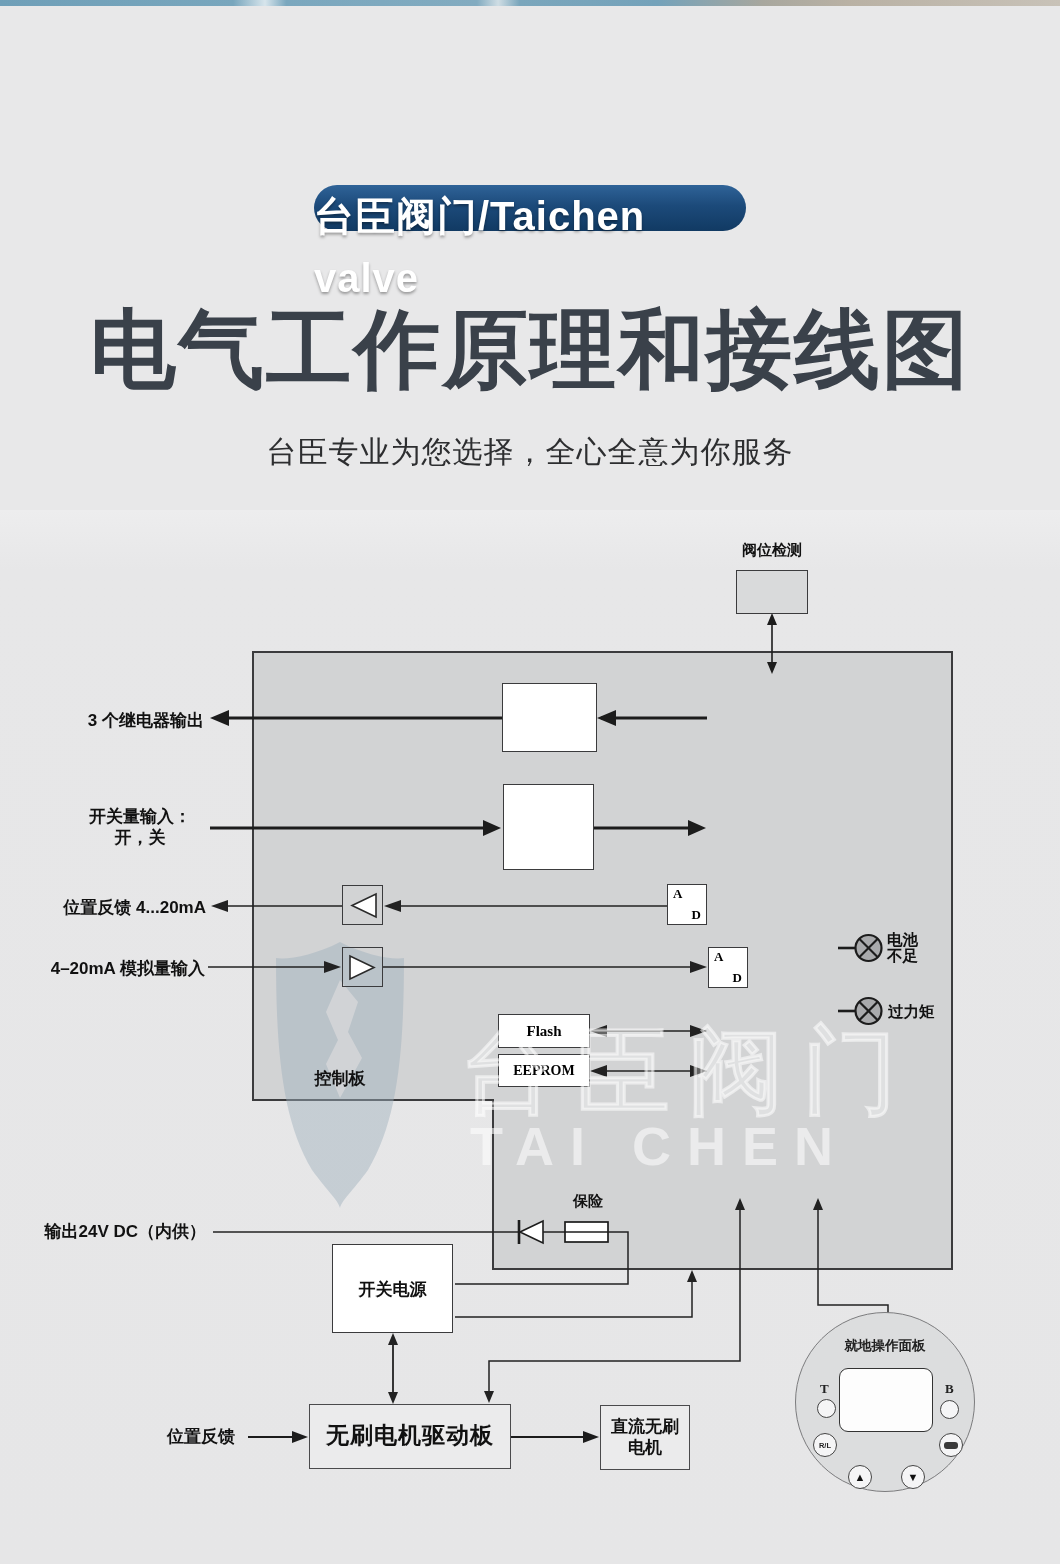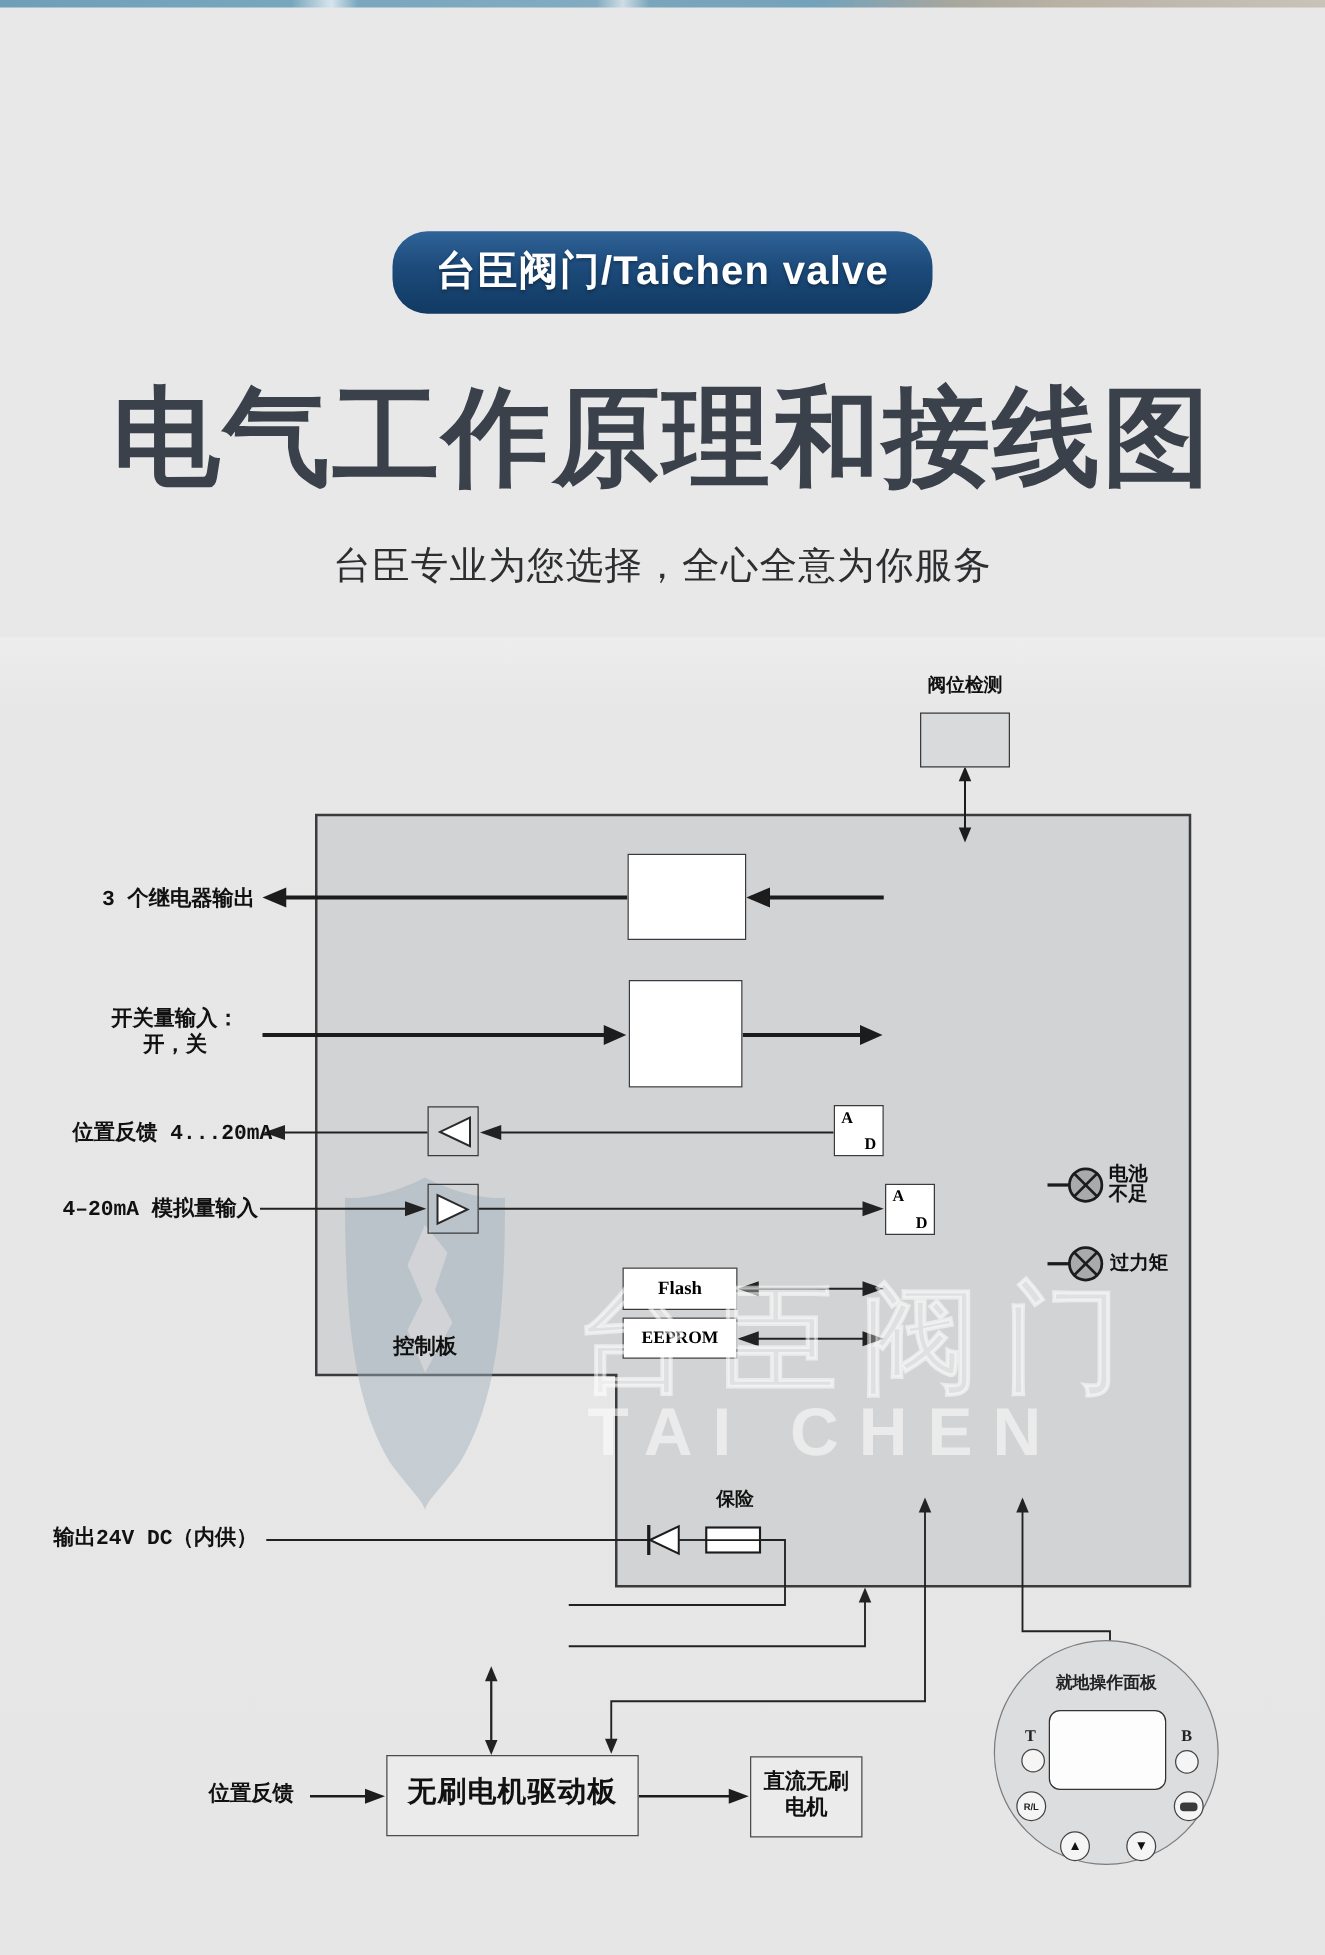--- a/index.html
+++ b/index.html
@@ -5,31 +5,31 @@
   :root{
     --badge-top:#2f6398; --badge-bottom:#113a63; --title-ink:#3a414a;
     --board-gray:#d2d3d4; --line-ink:#1c1c1c; --page-bg:#e8e8e9;
   }
   *{margin:0;padding:0;box-sizing:border-box}
   html,body{width:1060px}
   body{font-family:"Liberation Sans","DejaVu Sans",sans-serif;background:#fff}
   .page{position:relative;width:1060px;height:1564px;background:var(--page-bg);overflow:hidden}
   .topstrip{position:absolute;left:0;top:0;width:1060px;height:6px;
     background:linear-gradient(90deg,#6f9fb8 0%,#78a6bd 22%,#d7e5ec 25%,#7aa7be 27%,#82abc0 45%,#cfdde4 47%,#7aa6bc 49%,#74a2ba 62%,#a8a79e 72%,#b9b1a4 80%,#c8c2b8 100%)}
-  .badge{position:absolute;left:50%;transform:translateX(-50%);top:185px;width:432px;height:66px;
+  .badge{position:absolute;left:50%;transform:translateX(-50%);top:185px;width:432px;height:46px;
     border-radius:28px;background:linear-gradient(180deg,var(--badge-top) 0%,#1c4a7a 45%,var(--badge-bottom) 100%);
-    color:#fff;font-size:32px;font-weight:bold;text-align:center;line-height:62px;letter-spacing:1px;
+    color:#fff;font-size:40px;font-weight:bold;text-align:left;line-height:62px;letter-spacing:1px;
     text-shadow:0 2px 3px rgba(0,0,0,.35)}
   .title{position:absolute;left:0;top:292px;width:1060px;text-align:center;font-size:86px;font-weight:800;
     color:var(--title-ink);letter-spacing:2px;font-family:"Liberation Sans","DejaVu Sans",sans-serif}
   .subtitle{position:absolute;left:0;top:432px;width:1060px;text-align:center;font-size:30px;color:#2d2e30;letter-spacing:1px}
   .diagram{position:absolute;left:0;top:510px;width:1060px;height:1054px;
     background:linear-gradient(180deg,#ededee 0%,#e7e7e8 60px,#e6e6e7 100%)}
   .diagram svg{position:absolute;left:0;top:0}
-  .lbl{position:absolute;color:#111;font-family:Liberation Mono, monospace;font-weight:bold;
+  .lbl{position:absolute;color:#111;font-family:Liberation Sans, sans-serif;font-weight:bold;
     font-size:17px;line-height:1.25;white-space:nowrap}
   .center{text-align:center}.right{text-align:right}
   .box{position:absolute;background:#fff;border:1.7px solid #3b3b3d}
   .graybox{background:#d9dadb}
   .serif{font-family:"Liberation Serif","DejaVu Serif",serif;font-weight:bold}
   
   .panel{position:absolute;left:795px;top:802px;width:180px;height:180px;border-radius:50%;
     background:#dcddde;border:1.6px solid #7c7c7e}
   .panel-title{position:absolute;left:0;top:24px;width:100%;text-align:center;font-size:13.5px;font-weight:bold;
     font-family:"Liberation Serif","DejaVu Serif",serif;color:#222}
@@ -217,20 +217,23 @@
 
     <div class="lbl" style="left:887px;top:422px;font-size:15.5px;line-height:1.05">
       <div>电池</div>
       <div>不足</div>
     </div>
     <div class="lbl" style="left:888px;top:492px;font-size:15.5px">过力矩</div>
 
     <div class="lbl right" style="left:38px;top:711px;width:168px">输出24V DC（内供）</div>
     <div class="lbl center" style="left:557px;top:682px;width:62px;font-size:15px">保险</div>
 
+    <div class="box" style="left:332px;top:734px;width:121px;height:89px">
+      <div class="lbl" style="position:absolute;left:0;top:34px;width:100%;text-align:center">开关电源</div>
+    </div>
 
     <div class="lbl center" style="left:155px;top:916px;width:92px">位置反馈</div>
 
     <div class="box" style="left:309px;top:894px;width:202px;height:65px;background:#ebebec;border-color:#4a4a4c">
       <div class="lbl" style="position:absolute;left:0;top:16px;width:100%;text-align:center;font-size:23px;letter-spacing:1px">无刷电机驱动板</div>
     </div>
 
     <div class="box" style="left:600px;top:895px;width:90px;height:65px;background:#ebebec;border-color:#4a4a4c">
       <div class="lbl center" style="position:absolute;left:0;top:10px;width:100%;line-height:1.25">
         <div>直流无刷</div>

